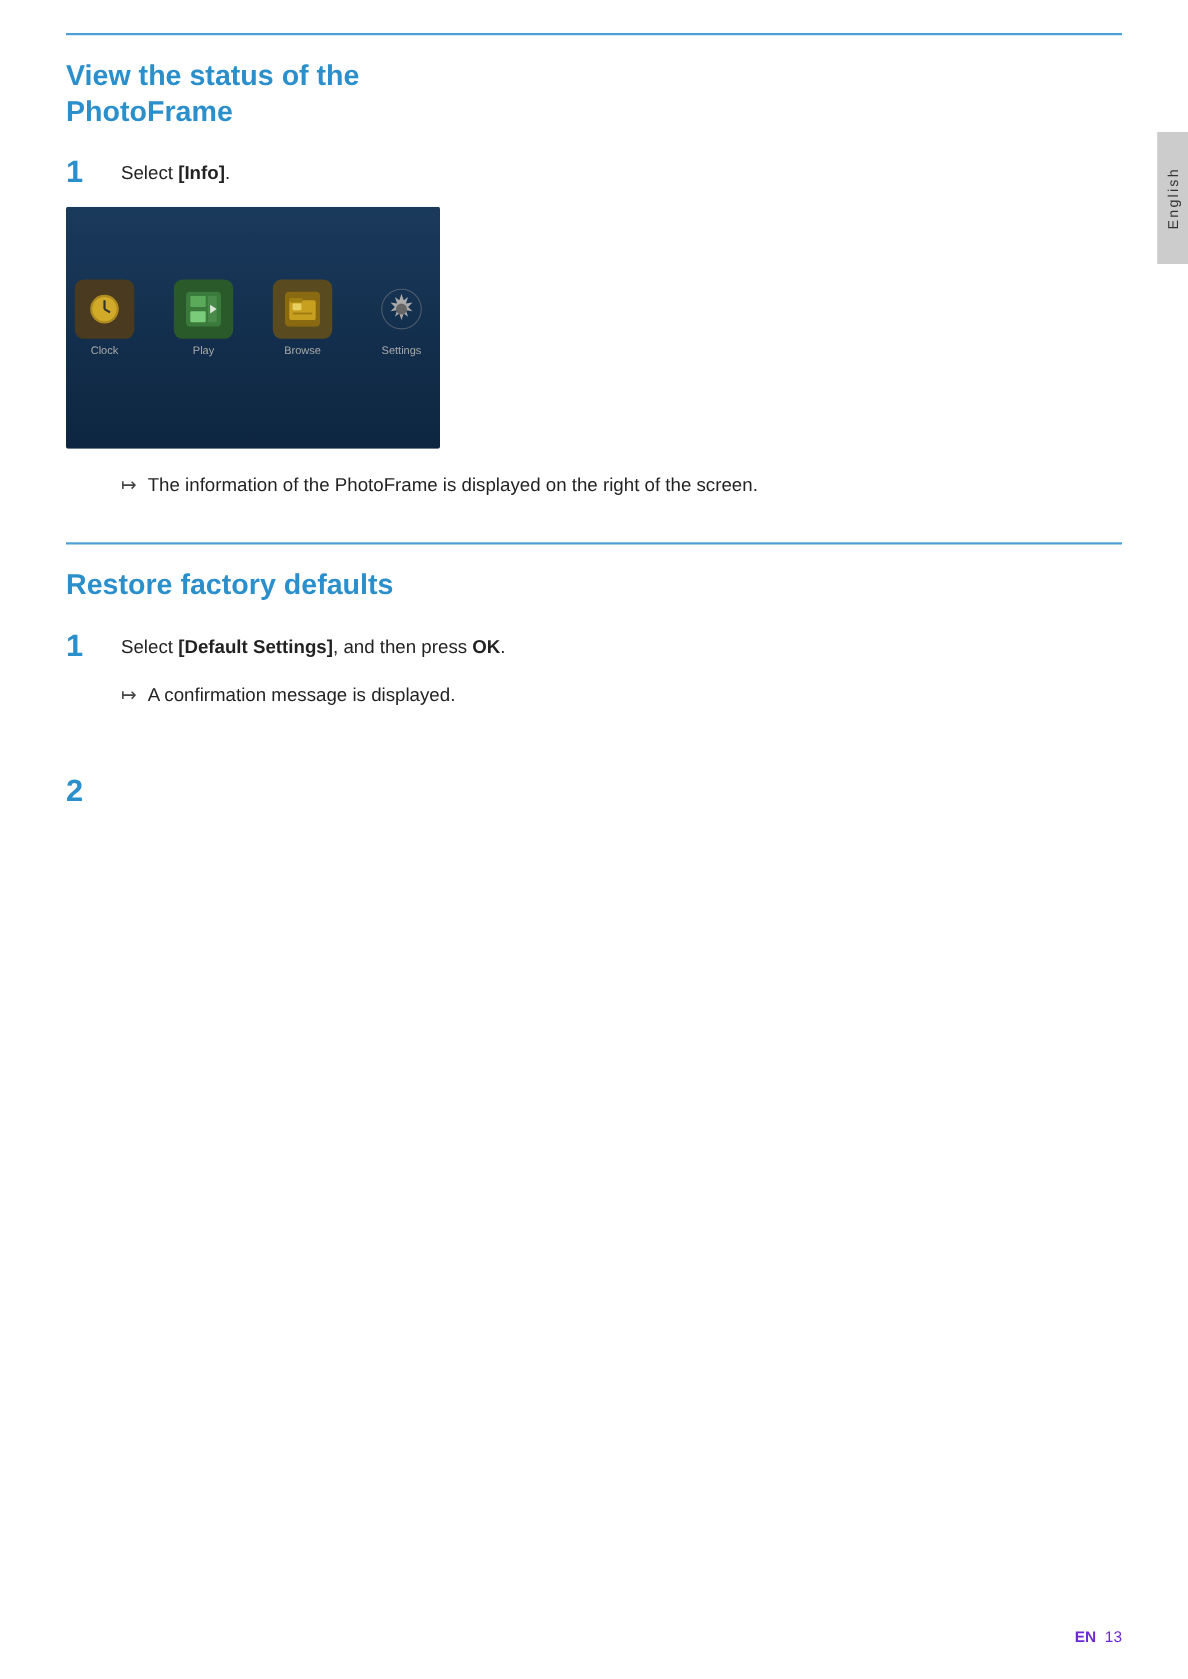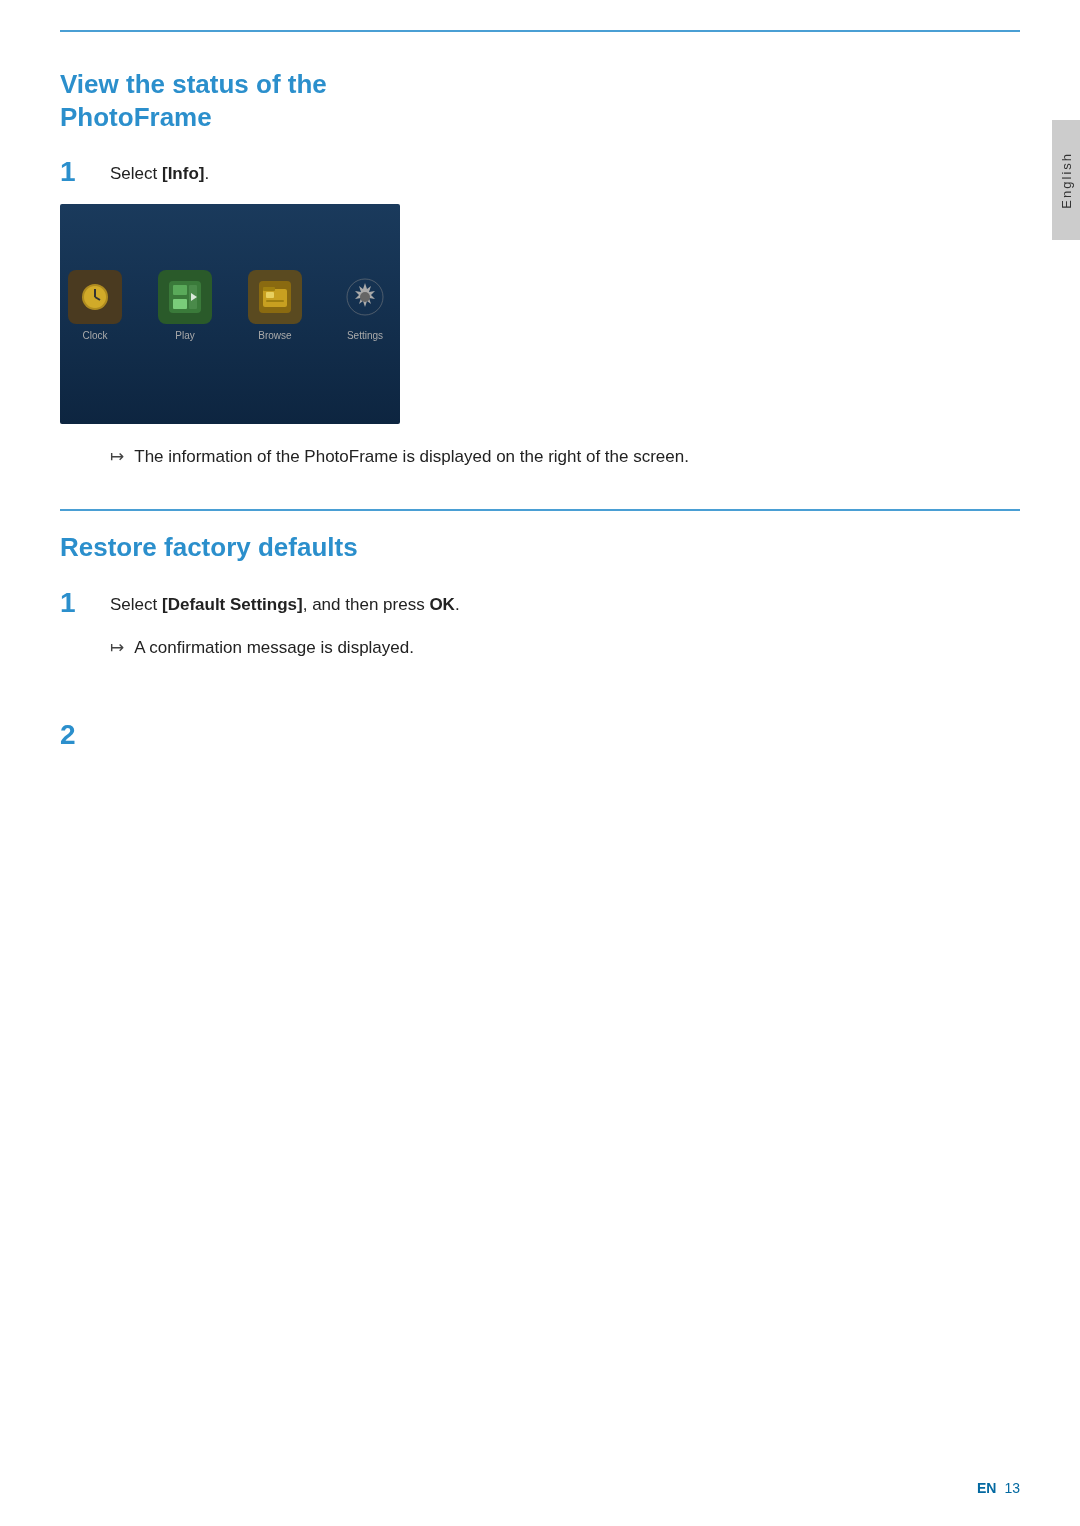--- a/index.html
+++ b/index.html
@@ -49,21 +49,21 @@
     .content {
       position: absolute;
       left: 60px;
       top: 30px;
       right: 60px;
       bottom: 40px;
     }
 
     
     .section-view-status {
-      padding-top: 36px;
+      padding-top: 20px;
       border-top: 2px solid #4a9fd4;
       margin-bottom: 40px;
     }
 
     .section-title-blue {
       font-family: Arial, Helvetica, sans-serif;
       font-size: 26px;
       font-weight: bold;
       color: #2b8fcc;
       line-height: 1.25;
@@ -186,21 +186,21 @@
     .step2-section {
       margin-top: 60px;
     }
 
     
     .footer {
       position: absolute;
       bottom: 30px;
       right: 60px;
       font-size: 14px;
-      color: #0369a1;
+      color: #6d28d9;
       display: flex;
       align-items: center;
       gap: 8px;
     }
 
     .footer-en {
       font-weight: bold;
     }
 
   </style>

